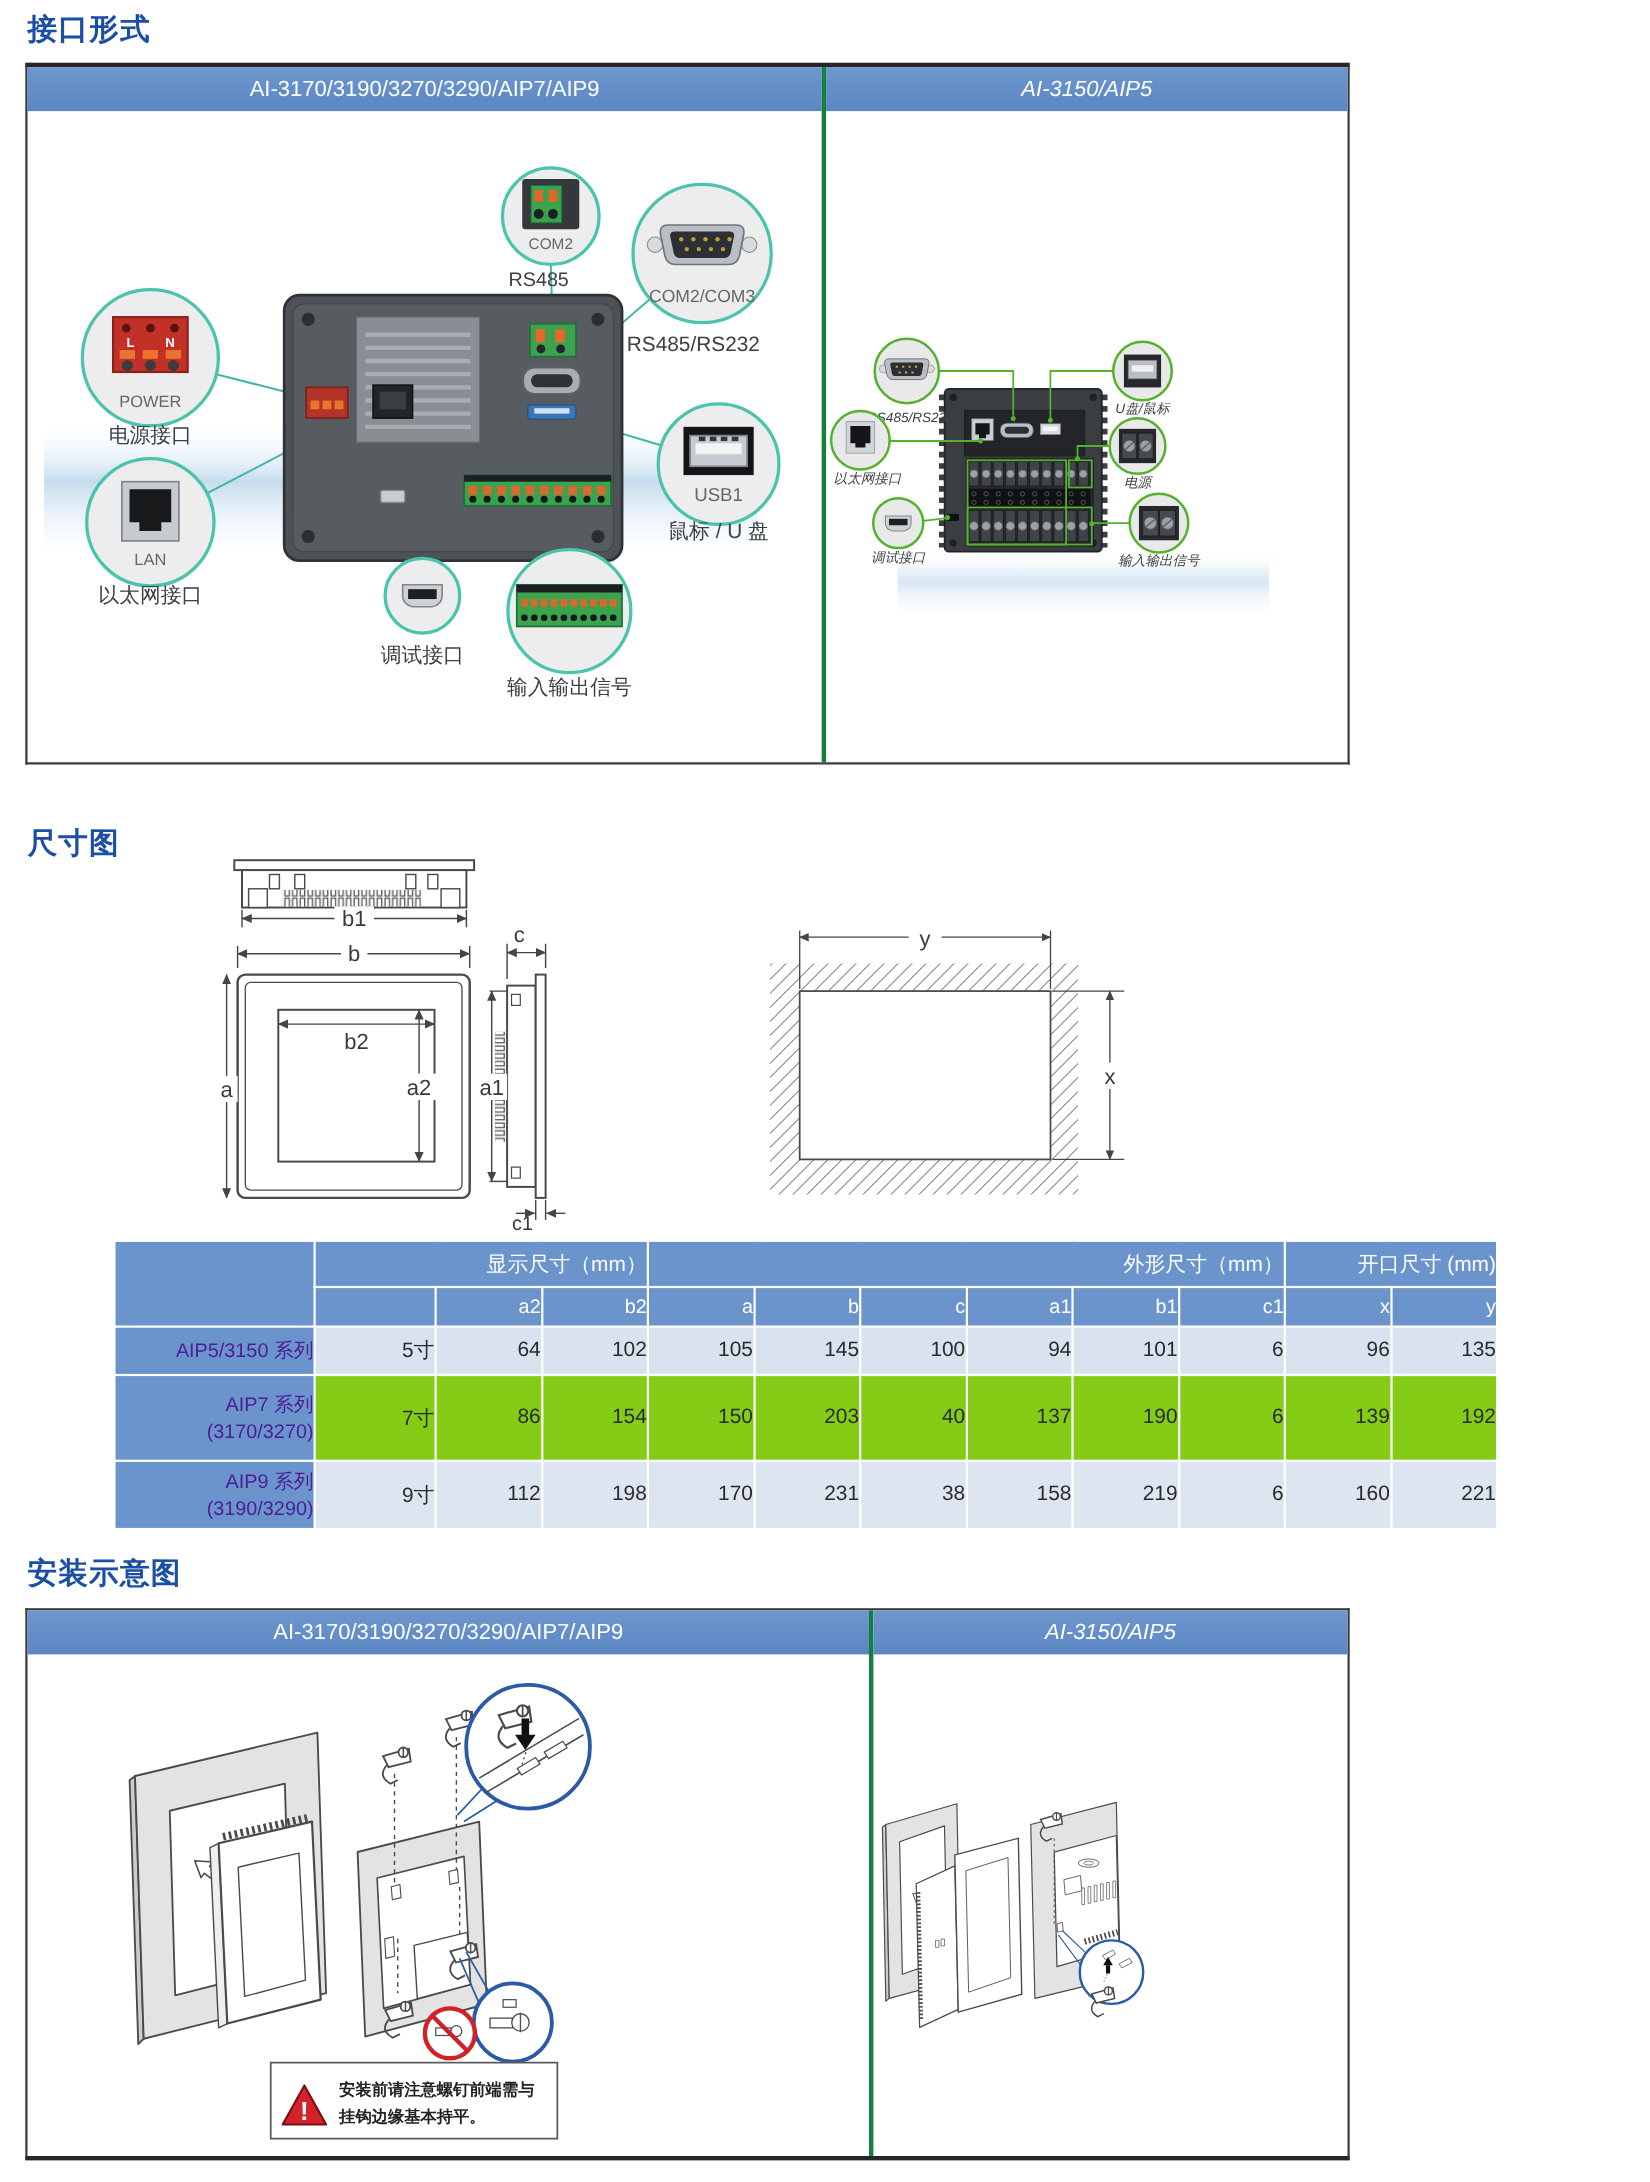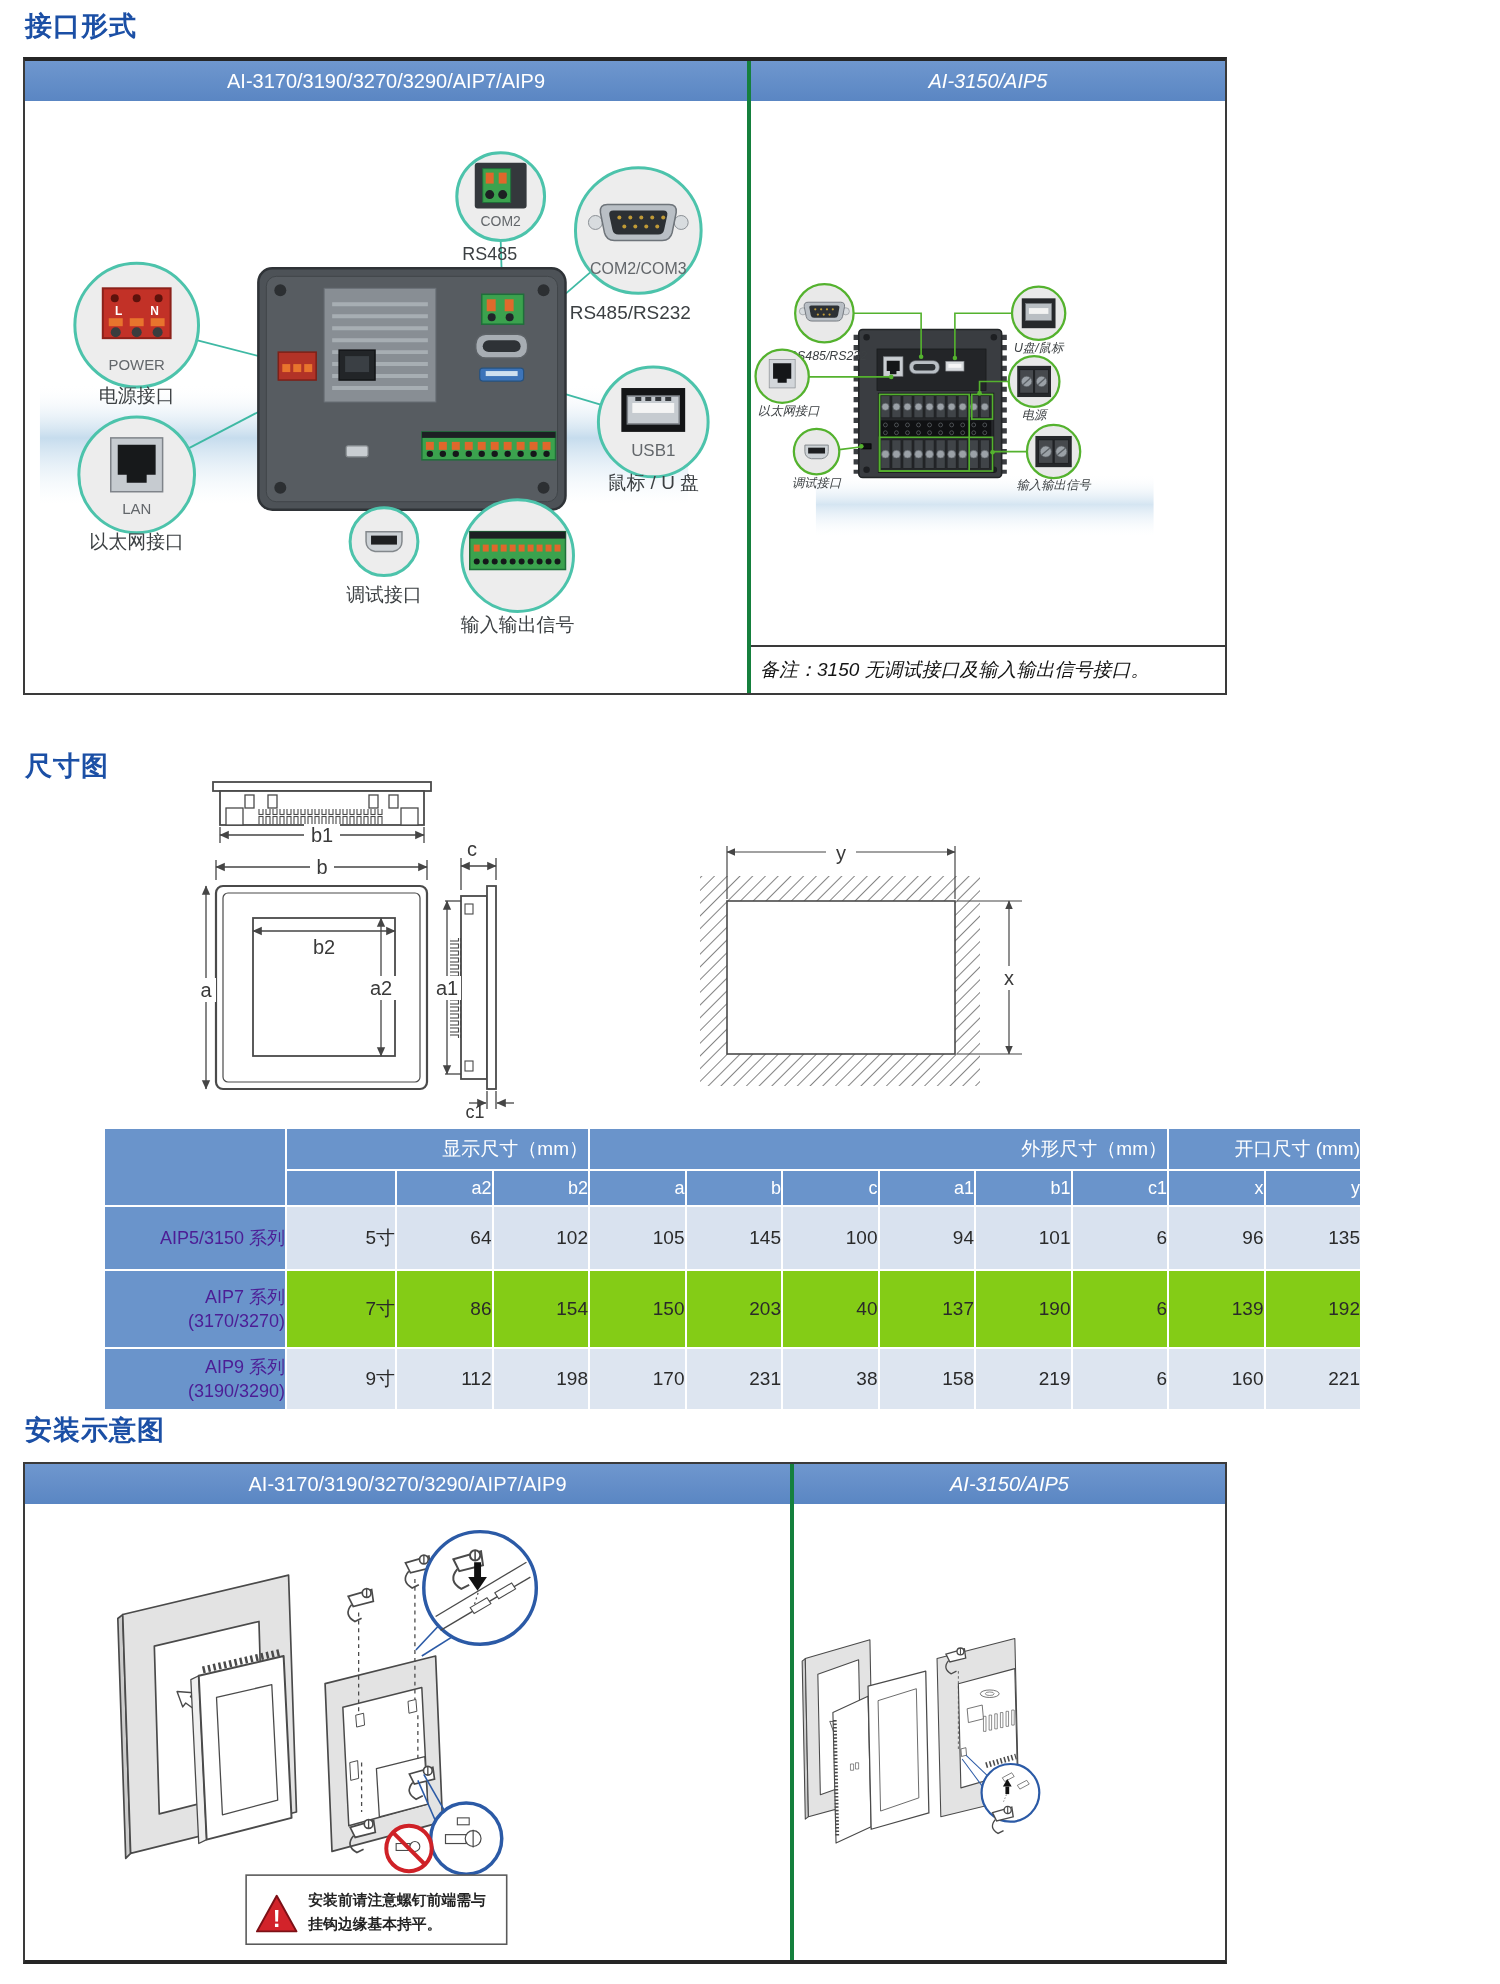--- a/index.html
+++ b/index.html
@@ -20,21 +20,21 @@
   .diagram svg { display:block; width:100%; height:100%; }
   .note-row { border-top:2px solid #3a3a3a; height:48px; line-height:45px; font-size:19px; color:#141414; padding-left:9px; white-space:nowrap; background:#fff; }
 
   .dims-table { position:absolute; left:103px; top:1127px; width:1257px; border-collapse:collapse; table-layout:fixed; }
   .dims-table th, .dims-table td { border:2px solid #ffffff; text-align:right; vertical-align:middle; padding:0; }
   .dims-table thead th { background:#6a94cb; color:#fff; font-weight:normal; }
   .dims-table .grp { height:42px; font-size:19px; }
   .dims-table .sub { height:36px; font-size:18px; }
   .dims-table tbody th { background:#6a94cb; color:#4c1d95; font-weight:normal; font-size:18px; line-height:1.35; }
   .dims-table tbody td { font-size:19px; color:#2a2a2a; }
-  .r0 td { background:#d9e2ef; height:64px;margin-left:40px; }
+  .r0 td { background:#d9e2ef; height:44px;margin-left:40px; }
   .r1 td { background:#84cc16; height:78px; }
   .r2 td { background:#dde5f0; height:62px; }
 
   svg text { font-family:"Liberation Sans","DejaVu Sans",sans-serif; }
   .cap  { fill:#63676b; }
   .lbl  { fill:#3c4043; }
   .dimt { fill:#3a3a3a; font-size:20px; }
 </style>
 </head>
 <body>
@@ -421,21 +421,20 @@
             <rect x="443" y="378" width="22" height="36" fill="#46494d" stroke="#17191b"></rect>
             <rect x="467" y="378" width="22" height="36" fill="#46494d" stroke="#17191b"></rect>
             <circle cx="454" cy="396" r="8.5" fill="#9ba1a7" stroke="#5b6065"></circle>
             <circle cx="478" cy="396" r="8.5" fill="#9ba1a7" stroke="#5b6065"></circle>
             <line x1="448" y1="401" x2="460" y2="391" stroke="#5b6065" stroke-width="2"></line>
             <line x1="472" y1="401" x2="484" y2="391" stroke="#5b6065" stroke-width="2"></line>
           </g>
           <text x="466" y="454" text-anchor="middle" font-size="19" class="lbl">输入输出信号</text>
         </svg>
       </div>
-      <div class="note-row">备注：3150 无调试接口及输入输出信号接口。</div>
     </div>
   </div>
 
   <div class="section-title" style="top:748px;">尺寸图</div>
 
   <div style="position:absolute; left:20px; top:768px; width:1460px; height:352px;">
     <svg viewBox="0 0 1460 352" preserveAspectRatio="xMidYMid meet">
       <defs>
         <marker id="arr" viewBox="0 0 10 10" refX="8.5" refY="5" markerWidth="8" markerHeight="8" orient="auto-start-reverse">
           <path d="M0,1 L9,5 L0,9 z" fill="#454545"></path>

